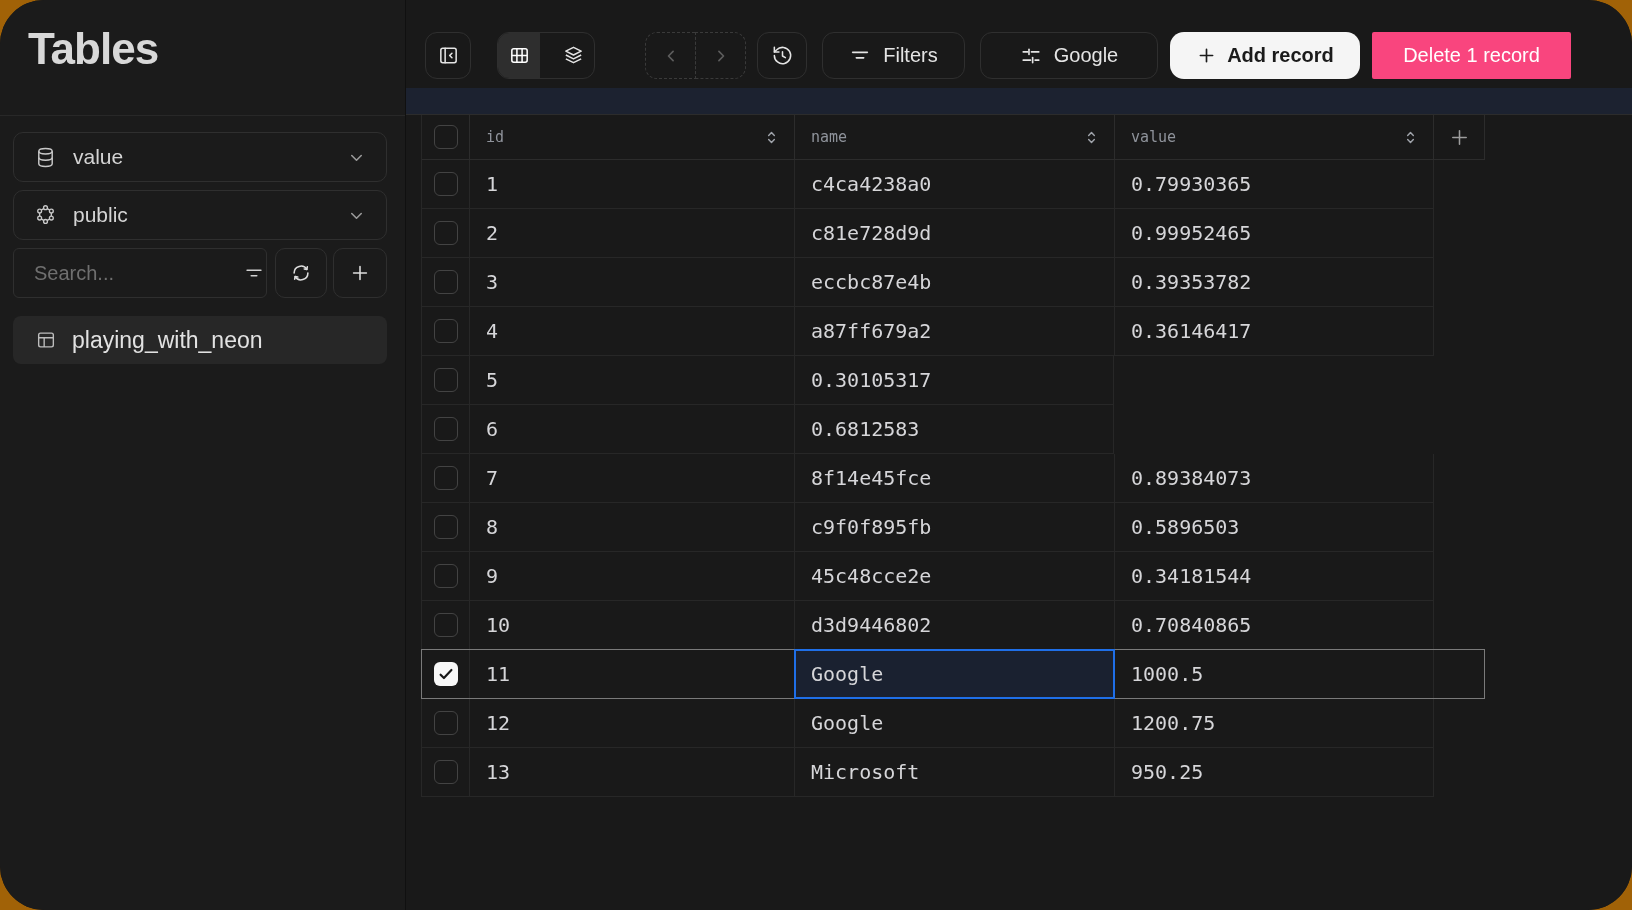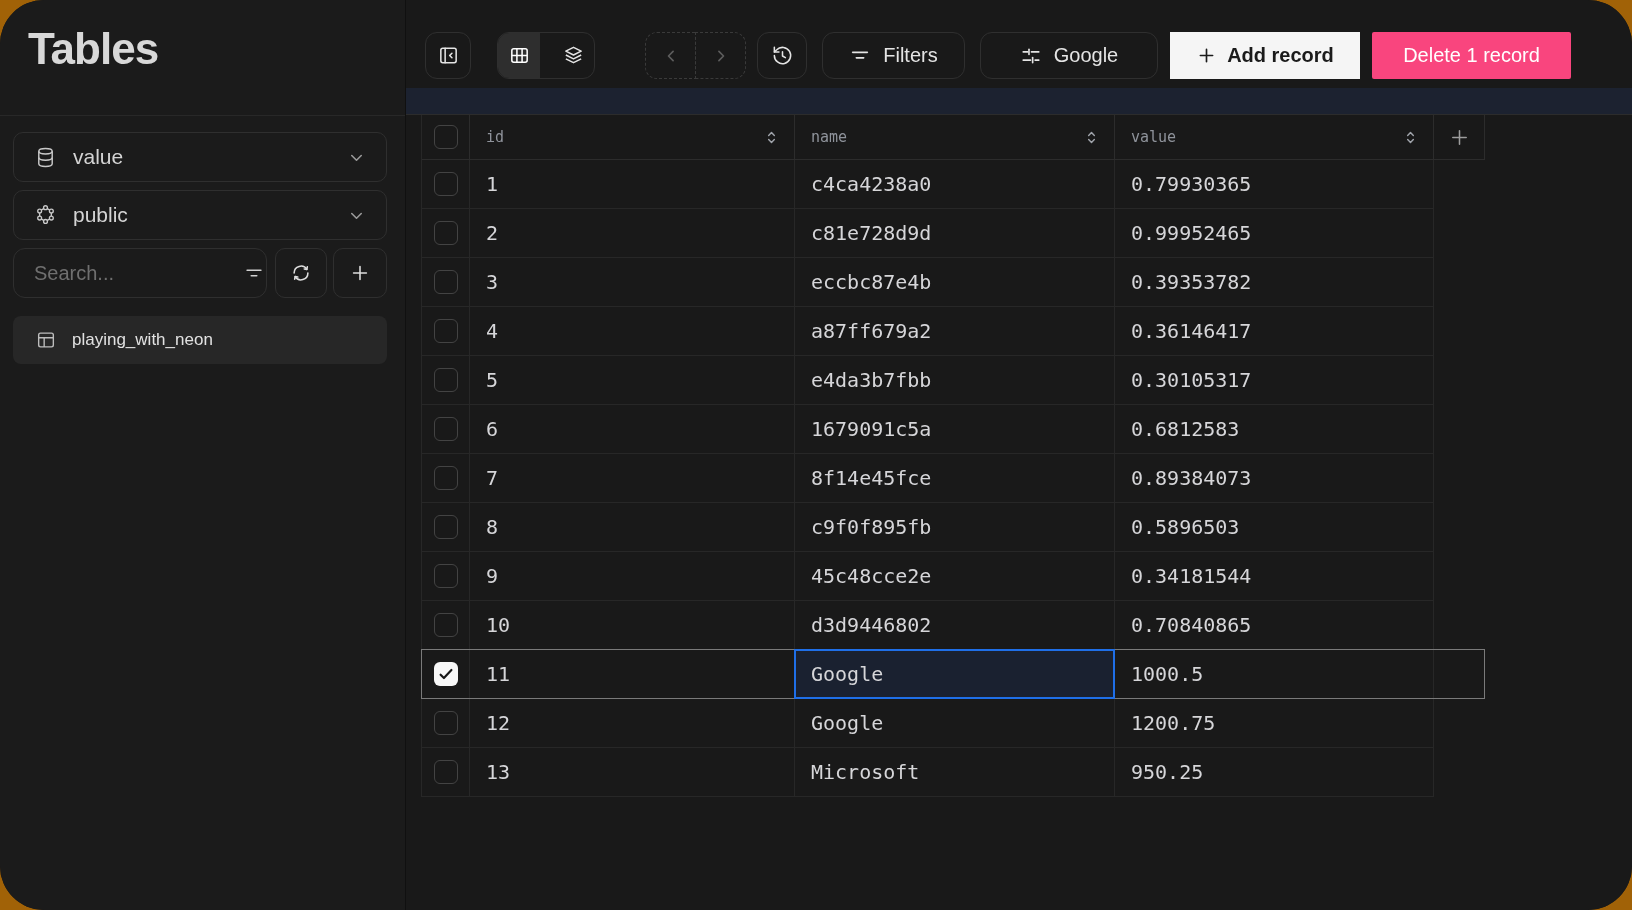--- a/index.html
+++ b/index.html
@@ -9,48 +9,48 @@
 
   
   .sidebar { position:absolute; left:0; top:0; bottom:0; width:406px; background:#1b1b1b; border-right:1px solid #101010; }
   .sidebar-title { position:absolute; left:28px; top:24px; font-size:44px; font-weight:800; letter-spacing:-1px; color:#d8d8d8; }
   .sidebar-divider { position:absolute; top:115px; left:0; width:100%; height:1px; background:#282828; }
   .side-select { position:absolute; left:13px; width:374px; height:50px; border:1px solid #2f2f2f; border-radius:10px;
                  display:flex; align-items:center; gap:16px; padding:0 20px; color:#d4d4d4; font-size:21px; cursor:pointer; }
   .side-select .chev { margin-left:auto; display:flex; }
   .icon { display:inline-flex; flex:none; }
   .icon svg { display:block; }
-  .search-box { position:absolute; left:13px; top:248px; width:254px; height:50px; border:1px solid #2f2f2f; border-radius:12px;
+  .search-box { position:absolute; left:13px; top:248px; width:254px; height:50px; border:1px solid #2f2f2f; border-radius:6px;
                 display:flex; align-items:center; padding:0 1px 0 20px; }
   .search-box input { flex:1; background:transparent; border:none; outline:none; color:#d4d4d4; font-size:20px; font-family:"Liberation Sans",sans-serif; min-width:0; }
   .search-box input::placeholder { color:#6f6f6f; }
   .sq-btn { position:absolute; top:248px; height:50px; border:1px solid #2f2f2f; border-radius:10px; background:transparent;
             display:flex; align-items:center; justify-content:center; color:#dedede; cursor:pointer; }
   .refresh-btn { left:275px; width:52px; }
   .addtable-btn { left:333px; width:54px; }
   .table-item { position:absolute; left:13px; top:316px; width:374px; height:48px; background:#272727; border-radius:8px;
-                display:flex; align-items:center; gap:15px; padding:0 22px; color:#e2e2e2; font-size:17px; cursor:pointer; }
+                display:flex; align-items:center; gap:15px; padding:0 22px; color:#e2e2e2; font-size:23px; cursor:pointer; }
 
   
   .main { position:absolute; left:406px; top:0; right:0; bottom:0; background:#191919; }
   .tbtn { position:absolute; top:32px; height:47px; border:1px solid #2f2f2f; border-radius:12px; background:transparent;
           display:flex; align-items:center; justify-content:center; color:#e4e4e4; font-size:20px; cursor:pointer; gap:12px;
           font-family:"Liberation Sans",sans-serif; }
   .btn-panel { left:19px; width:46px; }
   .segmented { left:91px; width:98px; padding:0; overflow:hidden; }
   .seg { width:49px; height:100%; display:flex; align-items:center; justify-content:center; cursor:pointer; }
   .seg.active { background:#2e2e2e; border-radius:11px 0 0 11px; }
   .pager { left:239px; width:101px; border:none; gap:0; }
   .pager-cell { width:51px; height:47px; border:1px dashed #3a3a3a; display:flex; align-items:center; justify-content:center; color:#5d5d5d; cursor:default; }
   .pager-cell:first-child { border-radius:12px 0 0 12px; }
   .pager-cell:last-child { border-radius:0 12px 12px 0; margin-left:-1px; }
   .btn-history { left:351px; width:50px; }
   .btn-filters { left:416px; width:143px; }
   .btn-columns { left:574px; width:178px; }
-  .btn-add { left:764px; width:190px; background:#f5f5f5; border:none; border-radius:0; color:#1b1b1b; font-weight:600; gap:10px; }
+  .btn-add { left:764px; width:190px; background:#f5f5f5; border:none; border-radius:14px; color:#1b1b1b; font-weight:600; gap:10px; }
   .btn-delete { left:966px; width:199px; background:var(--delete-pink,#f9457e); border:none; border-radius:2px; color:#ffffff; font-weight:500; }
 
   .strip { position:absolute; left:0; right:0; top:88px; height:27px; background:var(--strip-navy,#1c2230); border-bottom:1px solid #2c2c2c; }
 
   
   .tgrid { position:absolute; left:15px; top:115px; border-left:1px solid #272727; }
   .thead { display:flex; height:45px; }
   .th { border-right:1px solid #2c2c2c; border-bottom:1px solid #2c2c2c; display:flex; align-items:center;
         padding:0 14px 0 16px; font-family:"DejaVu Sans Mono",monospace; font-size:15px; color:#8f939b; }
   .th .lbl { flex:1; }
@@ -318,29 +318,27 @@
               </div>
               <div class="tcell col-id">4</div>
               <div class="tcell col-name">a87ff679a2</div>
               <div class="tcell col-value">0.36146417</div>
             </div>
             <div class="trow">
               <div class="tcell col-check">
                 <div class="checkbox"></div>
               </div>
               <div class="tcell col-id">5</div>
-              <div class="tcell col-name">e4da3b7fbb</div>
               <div class="tcell col-value">0.30105317</div>
             </div>
             <div class="trow">
               <div class="tcell col-check">
                 <div class="checkbox"></div>
               </div>
               <div class="tcell col-id">6</div>
-              <div class="tcell col-name">1679091c5a</div>
               <div class="tcell col-value">0.6812583</div>
             </div>
             <div class="trow">
               <div class="tcell col-check">
                 <div class="checkbox"></div>
               </div>
               <div class="tcell col-id">7</div>
               <div class="tcell col-name">8f14e45fce</div>
               <div class="tcell col-value">0.89384073</div>
             </div>

